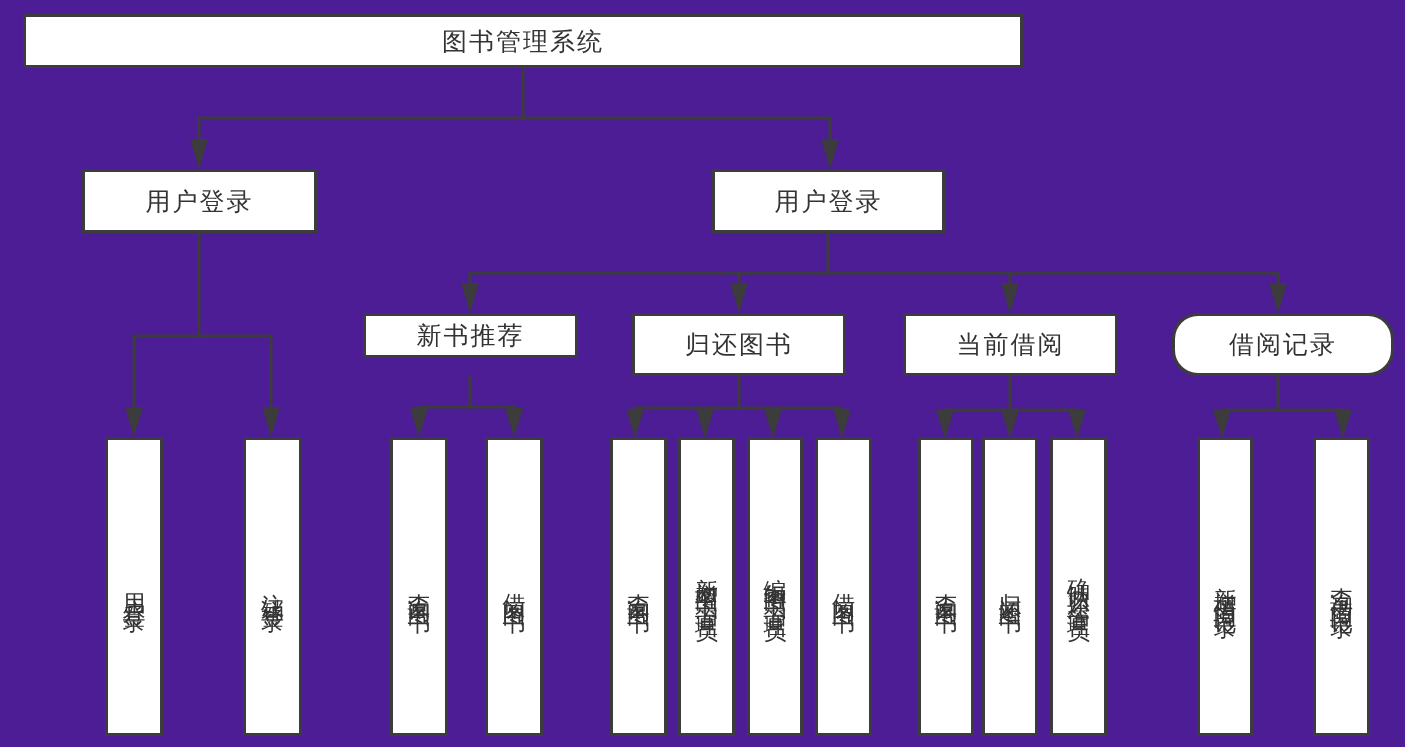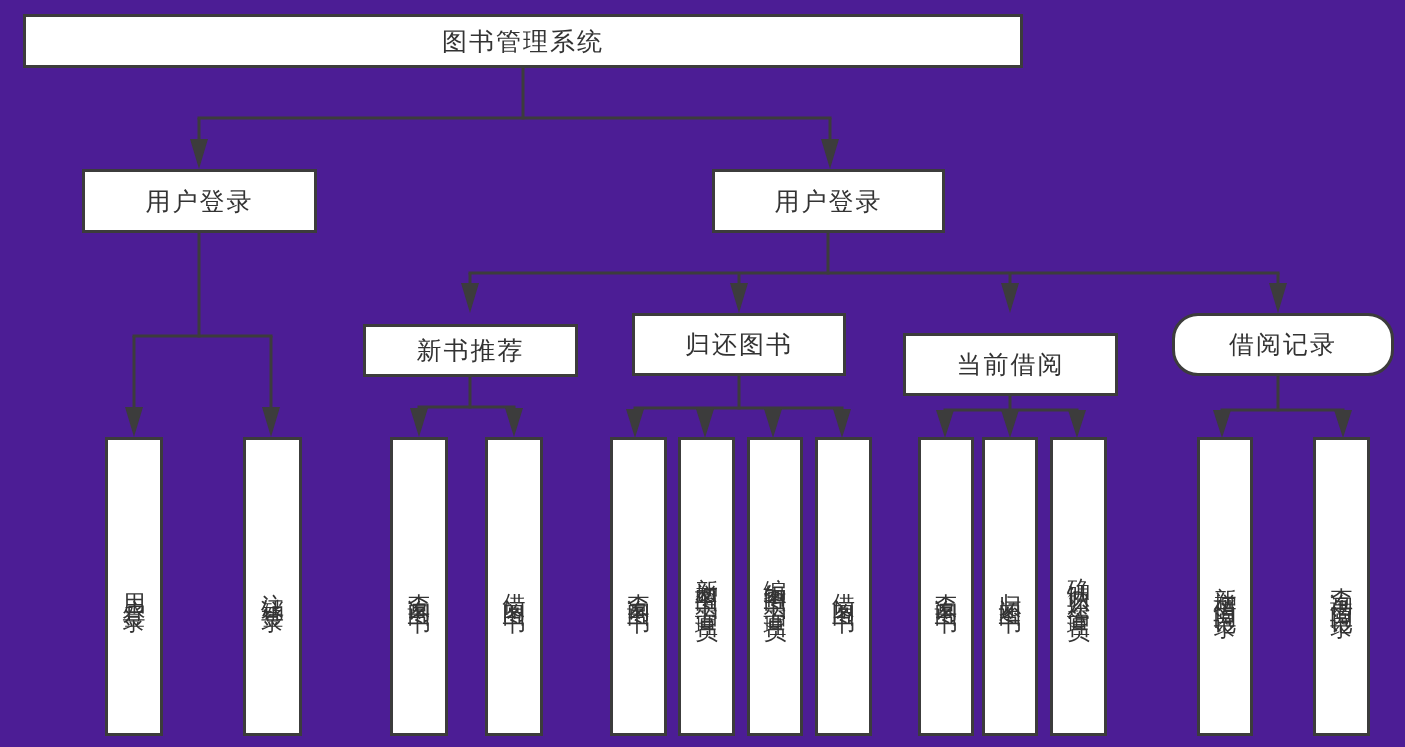--- a/index.html
+++ b/index.html
@@ -136,27 +136,27 @@
     <span>图书管理系统</span>
   </div>
 
   <div class="node h-node" style="left:82px; top:169px; width:235px; height:64px;">
     <span>用户登录</span>
   </div>
   <div class="node h-node" style="left:712px; top:169px; width:233px; height:64px;">
     <span>用户登录</span>
   </div>
 
-  <div class="node h-node" style="left:363px; top:324px; width:215px; height:53px;">
+  <div class="node h-node" style="left:363px; top:313px; width:215px; height:45px;">
     <span>新书推荐</span>
   </div>
   <div class="node h-node" style="left:632px; top:313px; width:214px; height:63px;">
     <span>归还图书</span>
   </div>
-  <div class="node h-node" style="left:903px; top:313px; width:215px; height:63px;margin-top:20px;">
+  <div class="node h-node" style="left:903px; top:313px; width:215px; height:63px;">
     <span>当前借阅</span>
   </div>
   <div class="node h-node" style="left:1172px; top:313px; width:222px; height:63px;border-radius:26px;">
     <span>借阅记录</span>
   </div>
 
   <div class="node v-node" style="left:105px; top:437px; width:58px; height:299px;">
     <span>用户登录</span>
   </div>
   <div class="node v-node" style="left:243px; top:437px; width:59px; height:299px;">

